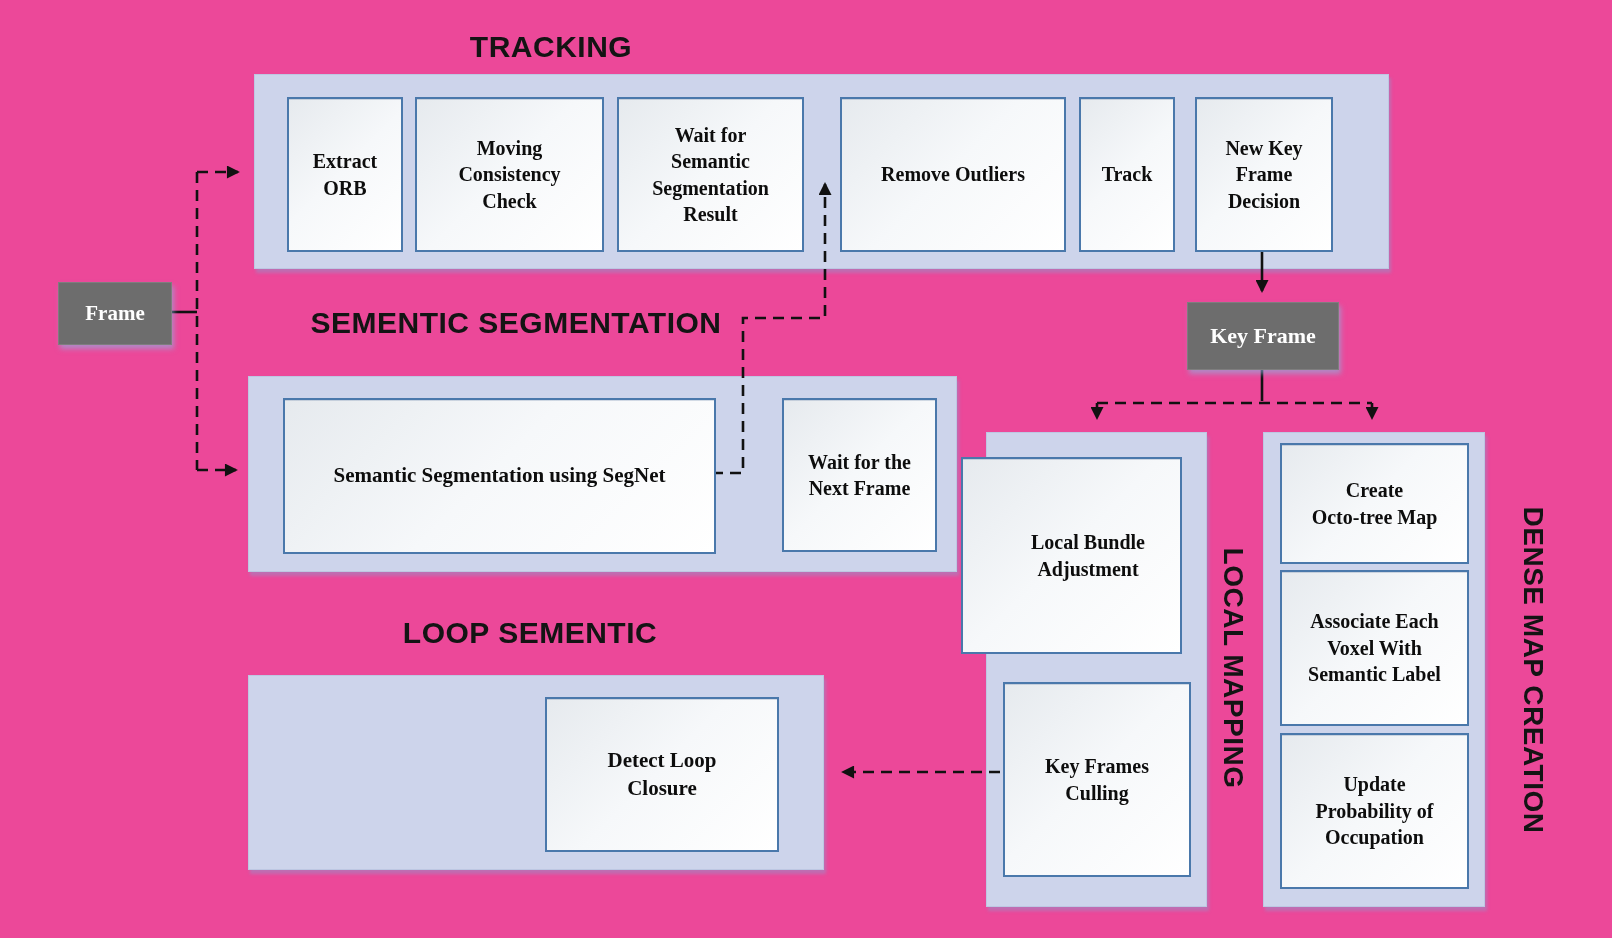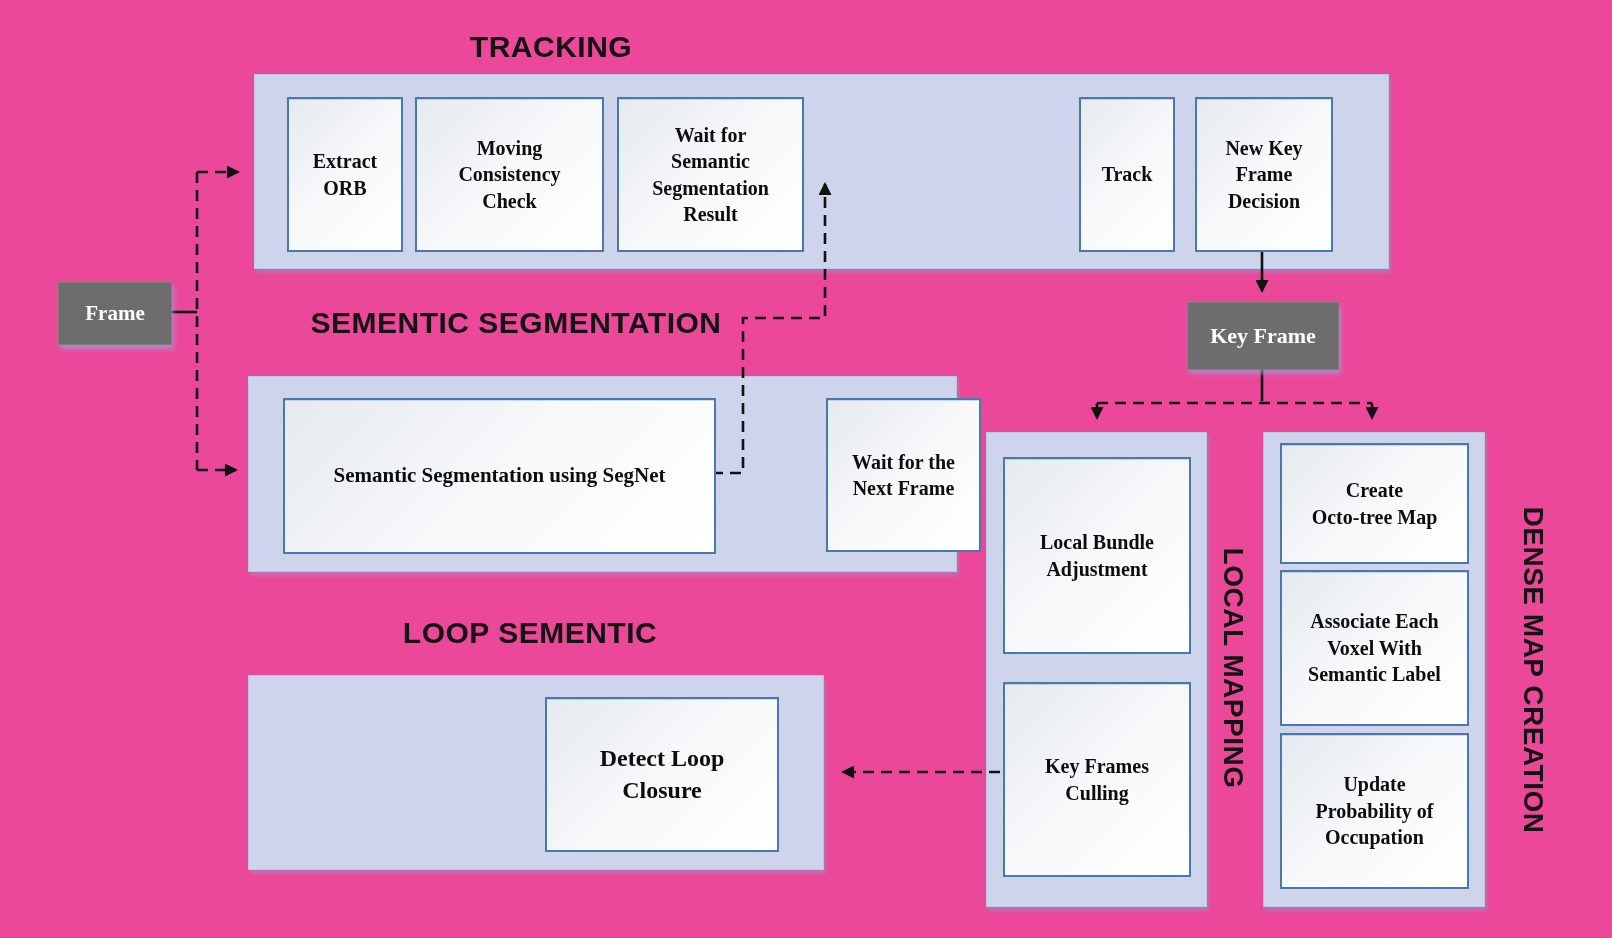--- a/index.html
+++ b/index.html
@@ -29,24 +29,24 @@
     font-weight:bold; font-size:20px; line-height:1.32; color:#0d0d0d;
     box-shadow:inset 0 1px 0 rgba(90,120,160,.25);
   }
   #n-extract {left:287px; top:97px;  width:112px; height:151px;}
   #n-moving  {left:415px; top:97px;  width:185px; height:151px;}
   #n-waitsem {left:617px; top:97px;  width:183px; height:151px;}
   #n-remove  {left:840px; top:97px;  width:222px; height:151px;}
   #n-track   {left:1079px;top:97px;  width:92px;  height:151px;}
   #n-nkfd    {left:1195px;top:97px;  width:134px; height:151px;}
   #n-segnet  {left:283px; top:398px; width:429px; height:152px; font-size:21px;}
-  #n-waitnext{left:782px; top:398px; width:151px; height:150px;margin-left:44px;}
+  #n-waitnext{left:782px; top:398px; width:151px; height:150px;}
   #n-global  {left:285px; top:697px; width:229px; height:151px; font-size:21px;}
-  #n-detect  {left:545px; top:697px; width:230px; height:151px; font-size:24px;}
-  #n-bundle  {left:1003px;top:457px; width:184px; height:193px;}
+  #n-detect  {left:545px; top:697px; width:230px; height:151px; font-size:21px;}
+  #n-bundle  {left:961px;top:457px; width:184px; height:193px;padding-left:33px;}
   #n-culling {left:1003px;top:682px; width:184px; height:191px;}
   #n-octo    {left:1280px;top:443px; width:185px; height:117px;}
   #n-assoc   {left:1280px;top:570px; width:185px; height:152px;text-align:center;}
   #n-update  {left:1280px;top:733px; width:185px; height:152px;}
 
   
   .dark-node{
     position:absolute; display:flex; align-items:center; justify-content:center;
     background:var(--dark-fill,#6d6d6d); color:#ffffff;
     border:1px solid #7e7e7e; font-weight:bold; font-size:21px;
@@ -112,20 +112,21 @@
 
   <div class="node" id="n-extract">Extract
 ORB</div>
   <div class="node" id="n-moving">Moving
 Consistency
 Check</div>
   <div class="node" id="n-waitsem">Wait for
 Semantic
 Segmentation
 Result</div>
+  <div class="node" id="n-remove">Remove Outliers</div>
   <div class="node" id="n-track">Track</div>
   <div class="node" id="n-nkfd">New Key
 Frame
 Decision</div>
 
   <div class="node" id="n-segnet">Semantic Segmentation using SegNet</div>
   <div class="node" id="n-waitnext">Wait for the
 Next Frame</div>
 
   <div class="node" id="n-detect">Detect Loop

